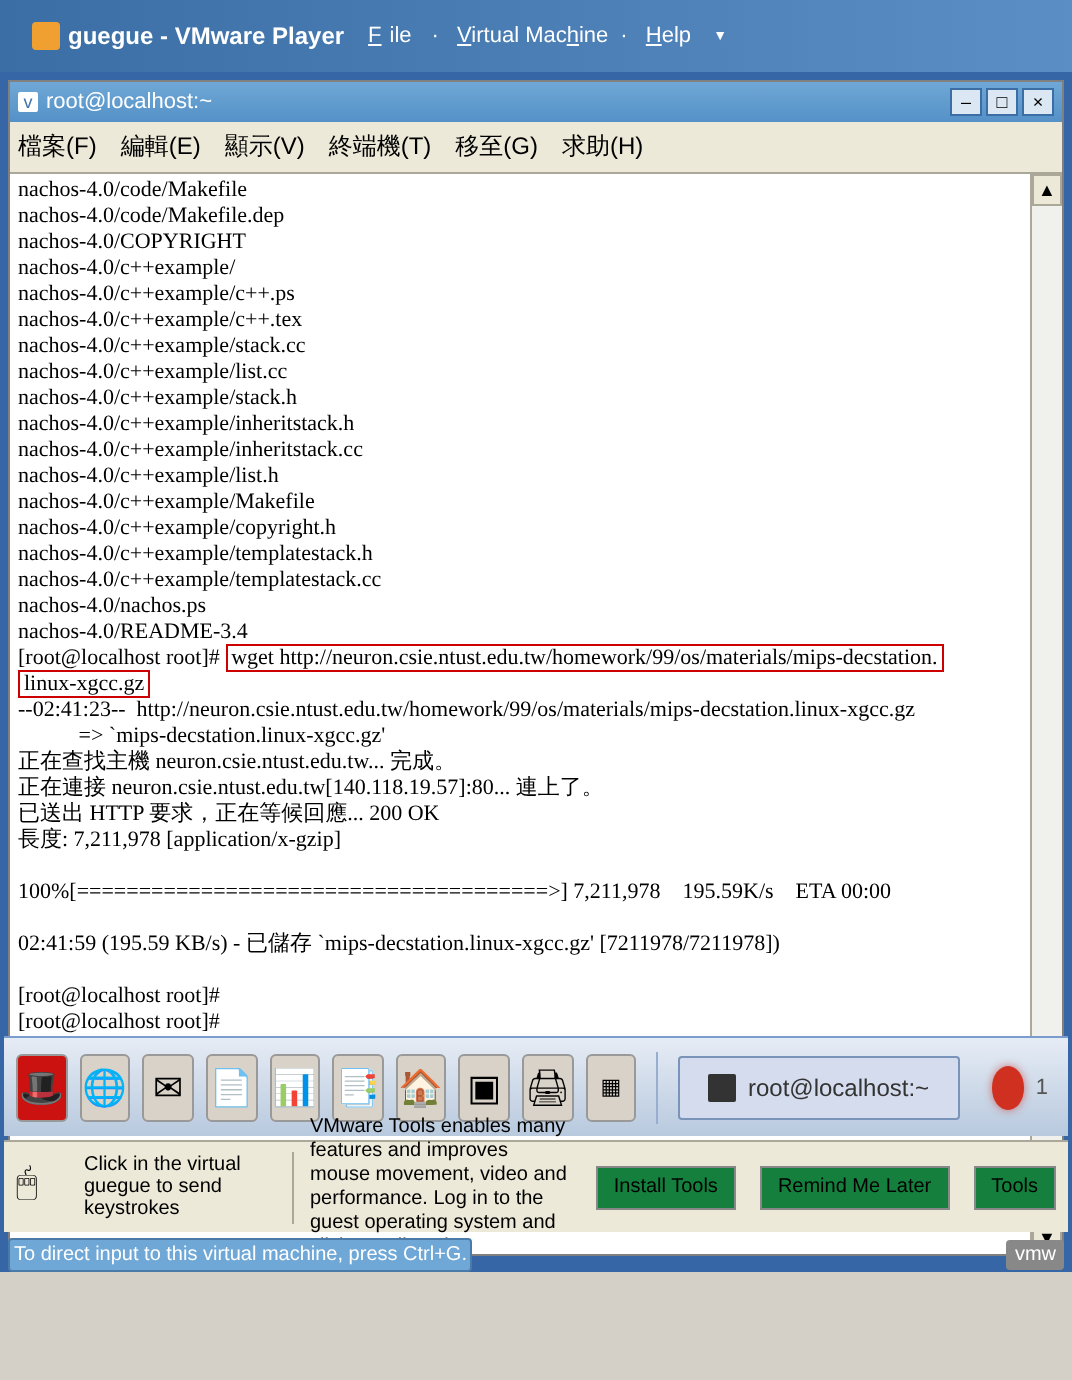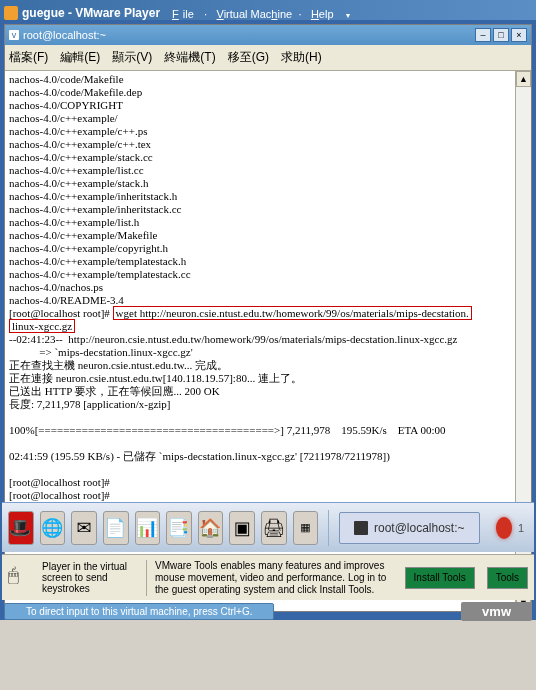--- a/index.html
+++ b/index.html
@@ -8,26 +8,26 @@
     height: 690px;
     font-family: "Tahoma", sans-serif;
     font-size: 11px;
     background: #d4d0c8;
     overflow: hidden;
     position: relative;
   }
 
   
   .vmware-titlebar {
-    height: 20px;
+    height: 36px;
     background: linear-gradient(to right, #3a6ea5, #5a8ec5);
     color: #fff;
     display: flex;
-    align-items: flex-end;
-    padding: 0 4px;
+    align-items: center;
+    padding: 0 16px;
     font-size: 12px;
   }
   .vmware-titlebar .icon {
     width: 14px; height: 14px; margin-right: 4px; display:inline-block;
     background: #f0a030; border-radius:2px;
   }
   .vmware-titlebar .title-text { font-weight: bold; margin-right: 8px; }
   .vmware-menu {
     color: #fff; font-size: 11px;
   }
@@ -147,25 +147,25 @@
   .vm-btn { height:22px; padding:0 8px; background:#15803d; border:1px solid #888;
             font-size:10px; cursor:pointer; margin-left:4px; }
 
   
   .hint-bar {
     position:absolute; left:0; right:0; bottom:0; height:18px;
     display:flex; align-items:center; padding:0 4px;
     font-size:10px; background:transparent;
   }
   .hint-pill {
-    background:#6fa8d6; color:#fff; padding:2px 21px; border-radius:2px;
+    background:#6fa8d6; color:#fff; padding:2px 2px; border-radius:2px;
     border:1px solid #4a7ba8;
   }
-  .hint-bar .brand { margin-left:auto; color:#fff; font-size:13px;
-    background:#888; padding:2px 21px; border-radius:2px;font-weight:bold; }
+  .hint-bar .brand { margin-left:auto; color:#fff; font-size:10px;
+    background:#888; padding:2px 4px; border-radius:2px; }
 </style>
 </head>
 <body>
 
 <div class="vmware-titlebar">
   <span class="icon"></span>
   <span class="title-text">guegue - VMware Player</span>
   <span class="vmware-menu">
     <span><u>F</u><span>ile</span></span><span class="sep">·</span>
     <span><u>V</u>irtual Mac<u>h</u>ine</span><span class="sep">·</span>
@@ -249,24 +249,25 @@
     <div class="task-btn">
       <span class="term-ic"></span>
       <span>root@localhost:~</span>
     </div>
     <div class="red-circle"></div>
     <span class="badge">1</span>
   </div>
 
   <div class="vm-info-bar">
     <span class="vm-info-icon">🖱</span>
-    <div class="vm-info-text">Player in the virtual screen to send keystrokes</div>
+    <div class="vm-info-text">Click in the virtual guegue to send keystrokes</div>
     <div class="vm-info-sep"></div>
     <div class="vm-tip">VMware Tools enables many features and improves mouse movement, video and performance. Log in to the guest operating system and click Install Tools.</div>
     <button class="vm-btn">Install Tools</button>
+    <button class="vm-btn">Remind Me Later</button>
     <button class="vm-btn">Tools</button>
   </div>
 
   <div class="hint-bar">
     <span class="hint-pill">To direct input to this virtual machine, press Ctrl+G.</span>
     <span class="brand">vmw</span>
   </div>
 
 </div>
 

